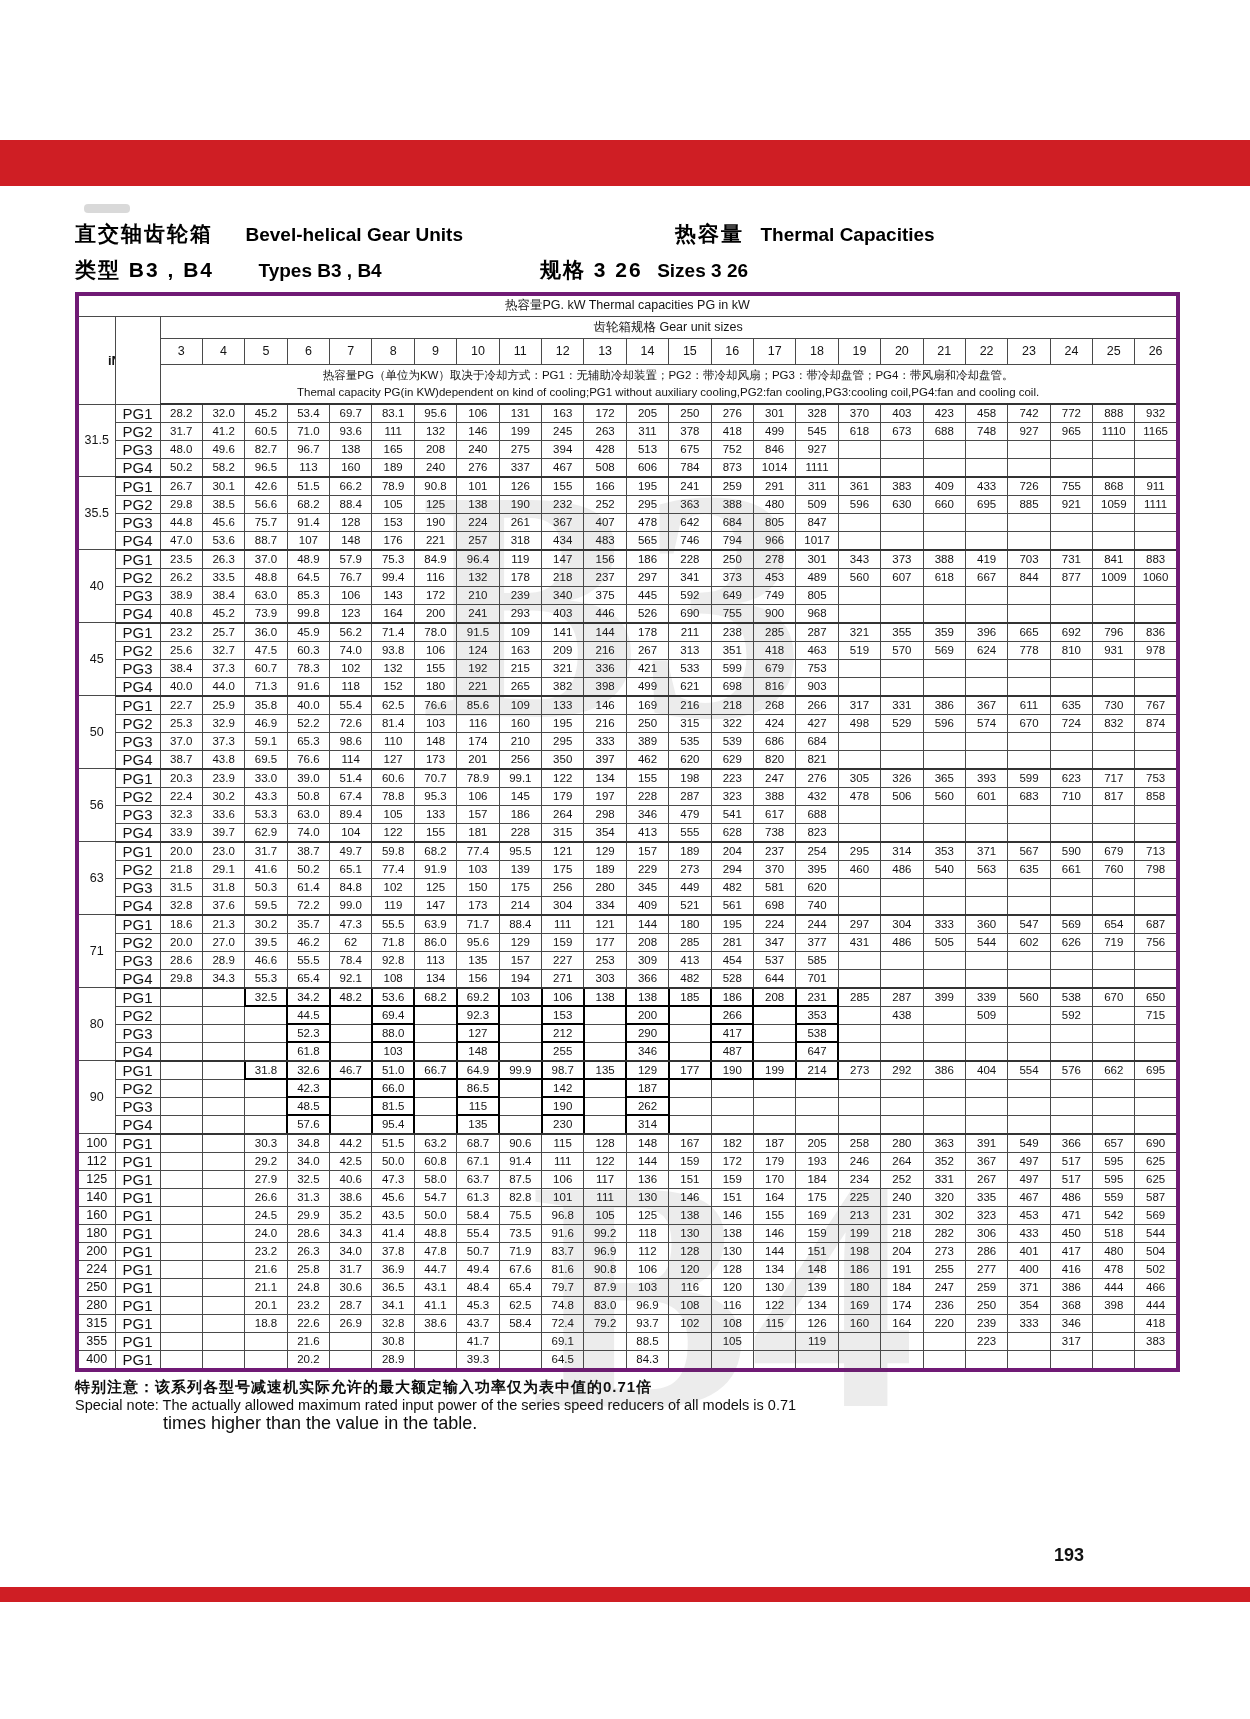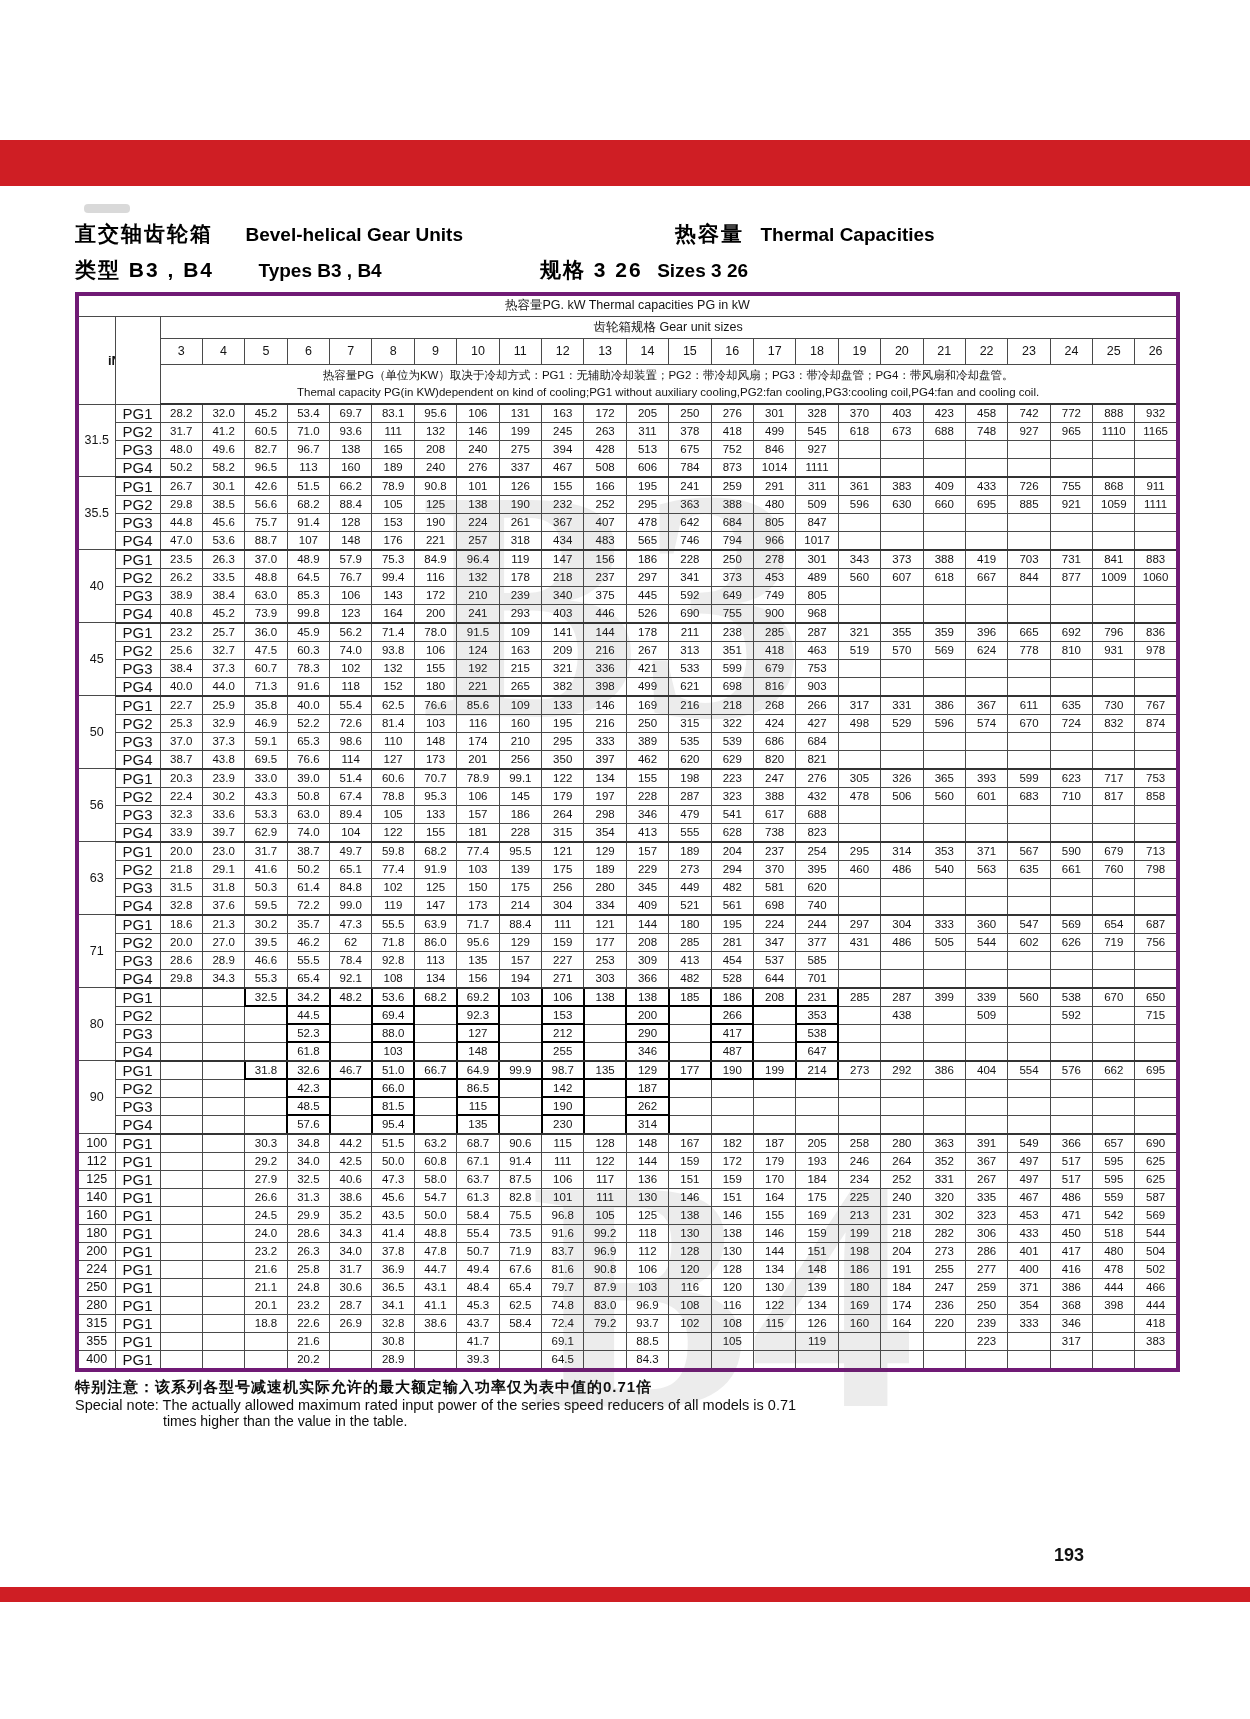--- a/index.html
+++ b/index.html
@@ -36,21 +36,21 @@
   td.boxed { border:2px solid #000; }
 
   .wm { position:absolute; z-index:3; font-family:"Liberation Serif", serif; font-weight:bold;
     color:rgba(70,70,70,0.10); pointer-events:none; font-size:330px; line-height:1; }
   .wm1 { left:420px; top:440px; }
   .wm2 { left:530px; top:1130px; }
 
   .foot-notes { margin-top:6px; color:#0d0d0d; }
   .foot-cn { font-size:15px; font-weight:bold; letter-spacing:1px; }
   .foot-en { font-size:14.5px; }
-  .foot-en2 { font-size:14px; padding-left:88px; }
+  .foot-en2 { font-size:18px; padding-left:88px; }
 
   .page-num { position:absolute; top:1545px; right:166px; font-size:18px; font-weight:bold; color:#111; }
   .bottom-band { position:absolute; top:1587px; left:0; width:1250px; height:15px; background:var(--accent,#cf1e24); }
 </style>
 </head>
 <body>
 
 <div class="page">
 
   <div class="red-band"></div>

